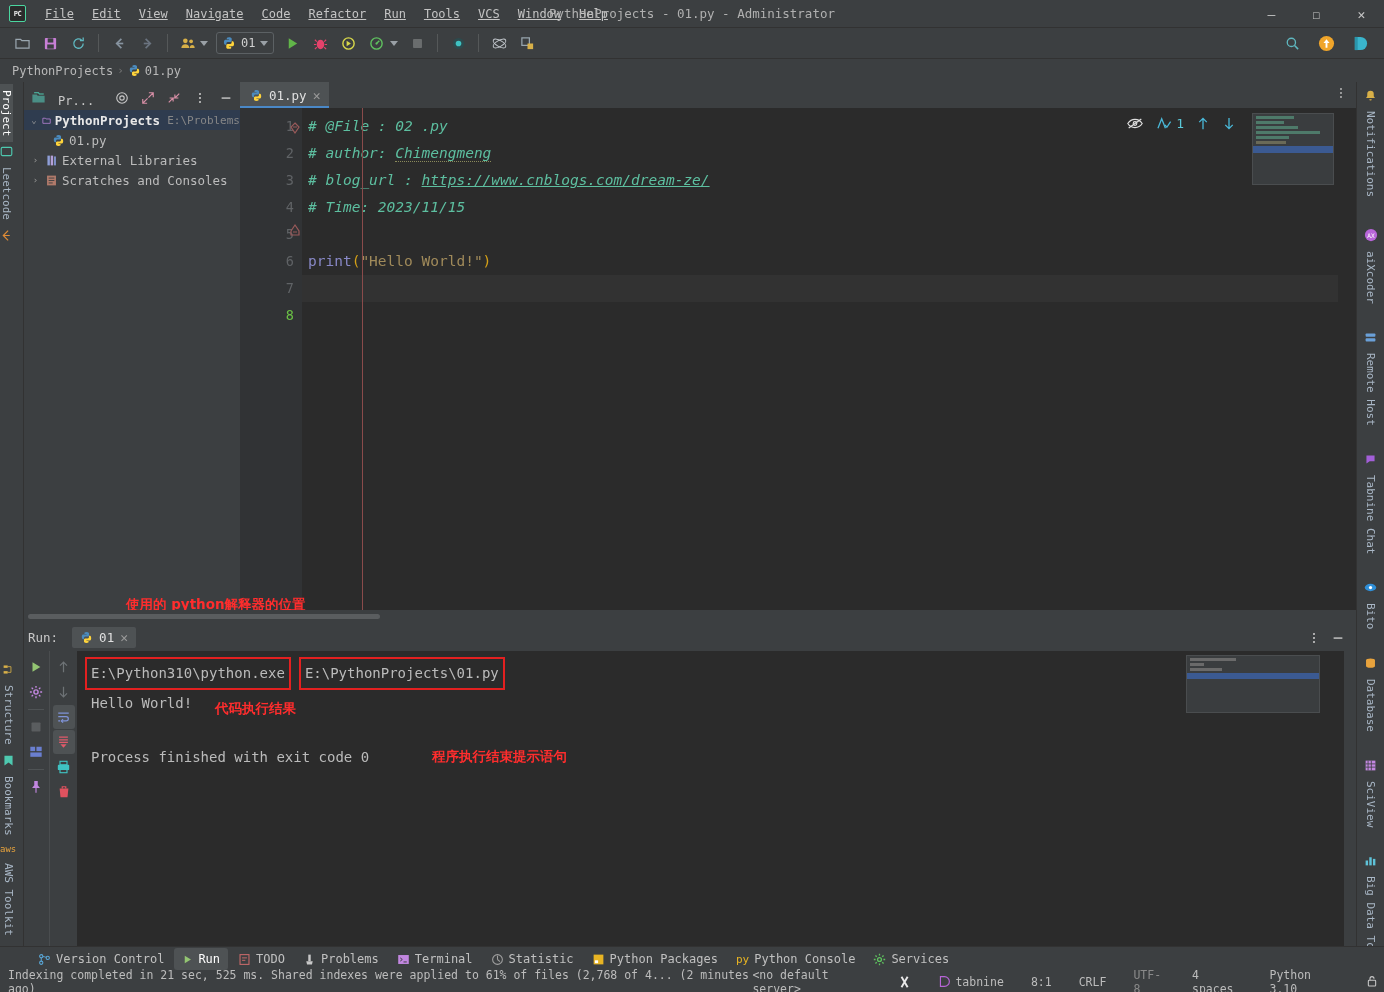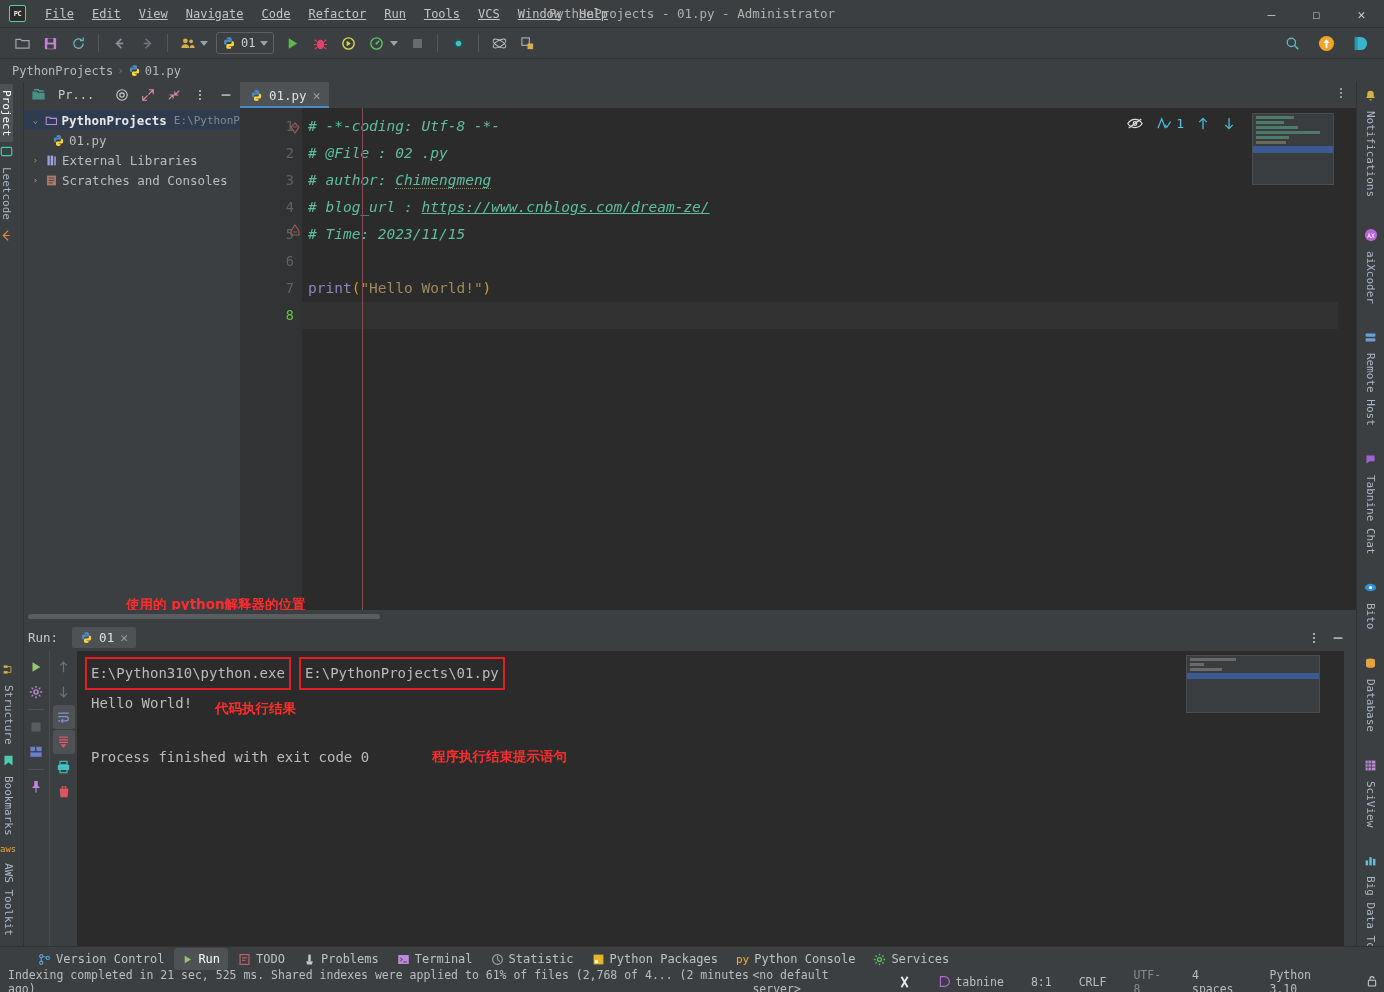--- a/index.html
+++ b/index.html
@@ -84,21 +84,21 @@
   }
   .vtab.sel { color: #ffffff; }
   .vtab .g { writing-mode: horizontal-tb; }
 
   
   .proj-panel {
     position: absolute; left: 24px; top: 82px; width: 216px; height: 528px;
     background: #3c3f41;
   }
   .proj-header {
-    height: 26px; display: flex; align-items: center; gap: 6px;
+    height: 26px; display: flex; align-items: flex-end; gap: 6px;
     padding: 0 4px; background: #3c3f41;
   }
   .proj-title { font-size: 12px; color: #c8c8c8; margin-left: 4px; margin-right: auto; }
   .ph-icon { width: 20px; height: 20px; display: flex; align-items: center; justify-content: center; }
   .proj-tree { background: #3c3f41; padding-top: 2px; font-size: 12.5px; }
   .tree-row {
     height: 20px; display: flex; align-items: center; gap: 4px;
     padding-left: 6px; color: #bcbcbc; white-space: nowrap;
   }
   .tree-row.sel { background: #2f3c4f; }
@@ -582,21 +582,21 @@
           </svg>
       </div>
     </div>
     <div class="proj-tree">
       <div class="tree-row sel">
         <span class="arrow">⌄</span>
         <svg width="13" height="13" viewBox="0 0 16 16">
             <path d="M1.5 4h4.5l1 1.3h7.5v7.7h-13z" fill="none" stroke="#c287e0" stroke-width="1.3"></path>
           </svg>
         <span class="tree-label bold">PythonProjects</span>
-        <span class="tree-sub">E:\PythonP</span>
+        <span class="tree-sub">E:\Problems</span>
       </div>
       <div class="tree-row" style="padding-left:28px">
         <svg width="13" height="13" viewBox="0 0 16 16">
             <path d="M8 1.3c-2.6 0-2.5 1.1-2.5 1.1v1.2h2.6v.6H4.2S2.2 3.9 2.2 7c0 3.1 1.8 3 1.8 3h1v-1.4s-.1-1.8 1.7-1.8h2.7s1.7 0 1.7-1.6V3c0-.1-.1-1.7-3.1-1.7z" fill="#4b8bbe"></path>
             <path d="M8 14.7c2.6 0 2.5-1.1 2.5-1.1v-1.2H7.9v-.6h3.9s2 .2 2-2.9c0-3.1-1.8-3-1.8-3h-1v1.4s.1 1.8-1.7 1.8H6.6s-1.7 0-1.7 1.6V13c0 .1.1 1.7 3.1 1.7z" fill="#ffd43b"></path>
           </svg>
         <span class="tree-label">01.py</span>
       </div>
       <div class="tree-row">
         <span class="arrow">›</span>
@@ -649,21 +649,20 @@
         <div class="gline">7</div>
         <div class="gline cur">8</div>
         <svg class="fold-col" width="14" height="150" viewBox="0 0 14 150">
           <path d="M7 10 L11 14 L7 20 L3 14 Z" fill="none" stroke="#9a5a5a" stroke-width="1.2"></path>
           <path d="M3 118 L7 112 L11 118 L11 122 L3 122 Z" fill="none" stroke="#9a5a5a" stroke-width="1.2"></path>
           <path d="M5 14h4M5 119h4" stroke="#9a5a5a" stroke-width="1.2"></path>
         </svg>
       </div>
       <div class="code-body">
         <div class="vline"></div>
-        <div class="cl"><span class="cmt"># -*-coding: Utf-8 -*-</span></div>
         <div class="cl"><span class="cmt"># @File : 02 .py</span></div>
         <div class="cl"><span class="cmt"># author: </span><span class="cmt-sp">Chimengmeng</span></div>
         <div class="cl"><span class="cmt"># blog_url : </span><span class="cmt-link">https://www.cnblogs.com/dream-ze/</span></div>
         <div class="cl"><span class="cmt"># Time: 2023/11/15</span></div>
         <div class="cl">&nbsp;</div>
         <div class="cl"><span class="kw-fn">print</span><span class="paren">(</span><span class="str">"Hello World!"</span><span class="paren">)</span></div>
         <div class="cl cur" style="width:1036px">&nbsp;</div>
       </div>
 
       <div class="ed-right-icons">

